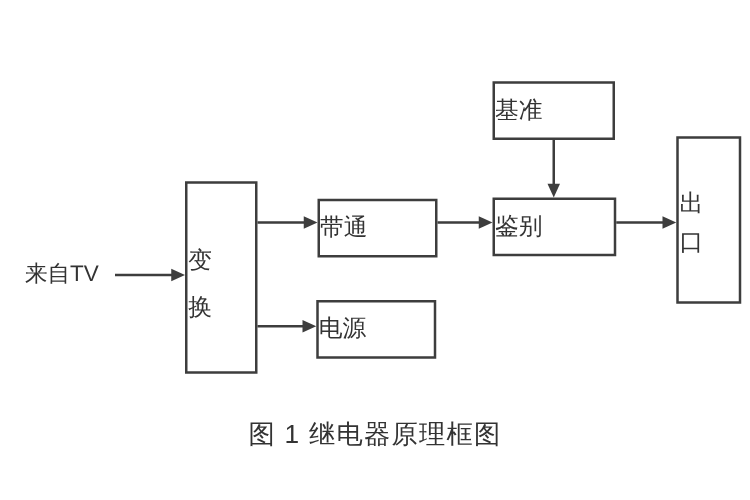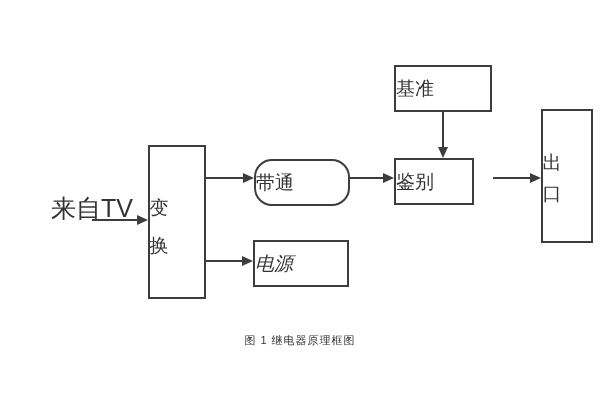--- a/index.html
+++ b/index.html
@@ -25,56 +25,55 @@
     background: var(--background);
     display: flex;
     align-items: center;
     justify-content: flex-start;
     color: var(--text);
     font-size: 19px;
     line-height: 1;
   }
 
   
-  .node-bandpass      { left: 254px; top: 159px; width: 96px; height: 47px; border-radius: 18px; }
-  .node-power         { left: 253px; top: 240px; width: 96px; height: 47px; font-style: italic; }
+  .node-bandpass      { left: 254px; top: 159px; width: 96px; height: 47px; }
+  .node-power         { left: 253px; top: 240px; width: 96px; height: 47px; }
   .node-reference     { left: 394px; top:  65px; width: 98px; height: 47px; }
-  .node-discriminator { left: 394px; top: 158px; width: 80px; height: 47px; }
+  .node-discriminator { left: 394px; top: 158px; width: 99px; height: 47px; }
 
   
   .node-transform { left: 148px; top: 145px; width: 58px; height: 154px; align-items: flex-start; }
   .node-outlet    { left: 541px; top: 109px; width: 52px; height: 134px; align-items: flex-start; }
 
   .vtext {
     writing-mode: vertical-rl;
     text-orientation: upright;
     line-height: 1;
     font-size: 19px;
     color: var(--text);
   }
   .node-transform .vtext { padding-top: 34px; letter-spacing: 40px; }
   .node-outlet    .vtext { padding-top: 26px; letter-spacing: 36px; }
 
   .input-label {
     position: absolute;
     left: 20px;
-    top: 192px;
-    font-size: 25px;
+    top: 203px;
+    font-size: 18px;
     line-height: 33px;
     color: var(--text);
-    margin-left: 31px;
   }
 
   .caption {
     position: absolute;
     left: 0;
     top: 333px;
     width: 600px;
     text-align: center;
-    font-size: 11px;
+    font-size: 21px;
     letter-spacing: 1px;
     color: var(--text);
   }
 
   .shaft-h { position: absolute; height: 2px; background: var(--stroke); }
   .shaft-v { position: absolute; width: 2px;  background: var(--stroke); }
   .head-right {
     position: absolute; width: 0; height: 0;
     border-top: 5px solid transparent;
     border-bottom: 5px solid transparent;

